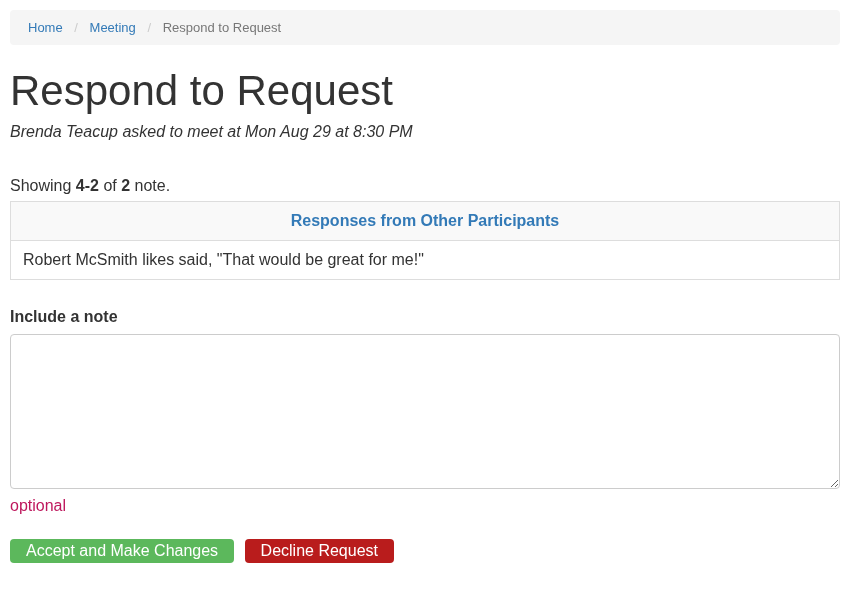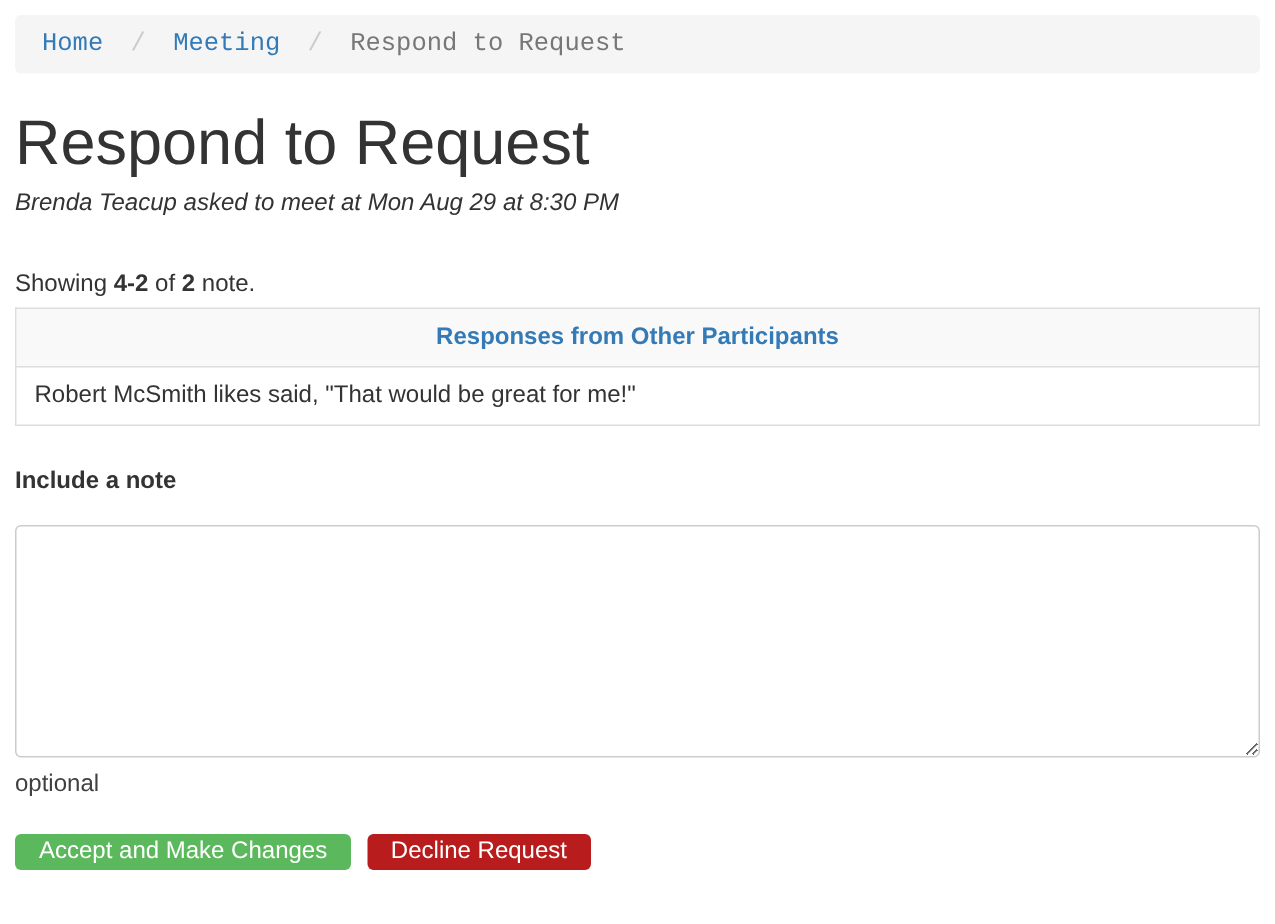--- a/index.html
+++ b/index.html
@@ -12,22 +12,21 @@
       color: #333;
       background: #fff;
       padding: 10px;
       width: 850px;
     }
     .breadcrumb {
       background: #f5f5f5;
       border-radius: 4px;
       padding: 10px 18px;
       margin-bottom: 22px;
-      font-size: 17px;
-      font-family: Liberation Mono, monospace;
+      font-size: 13px;
     }
     .breadcrumb a {
       color: #337ab7;
       text-decoration: none;
     }
     .breadcrumb .sep {
       color: #ccc;
       padding: 0 8px;
     }
     .breadcrumb .active {
@@ -72,34 +71,34 @@
     }
     td {
       border: 1px solid #ddd;
       padding: 10px 12px;
       font-size: 16px;
     }
     .label {
       font-weight: 700;
       font-size: 16px;
       display: block;
-      margin-bottom: 20px;
+      margin-bottom: 8px;
     }
     textarea {
       width: 100%;
       height: 155px;
       border: 1px solid #ccc;
       border-radius: 4px;
       padding: 8px 10px;
       font-family: inherit;
       font-size: 14px;
       resize: both;
     }
     .hint {
-      color: #404040;
+      color: #be185d;
       font-size: 16px;
       margin-top: 4px;
       margin-bottom: 24px;
     }
     .btn {
       display: inline-block;
       border: none;
       border-radius: 4px;
       color: #fff;
       font-size: 16px;

